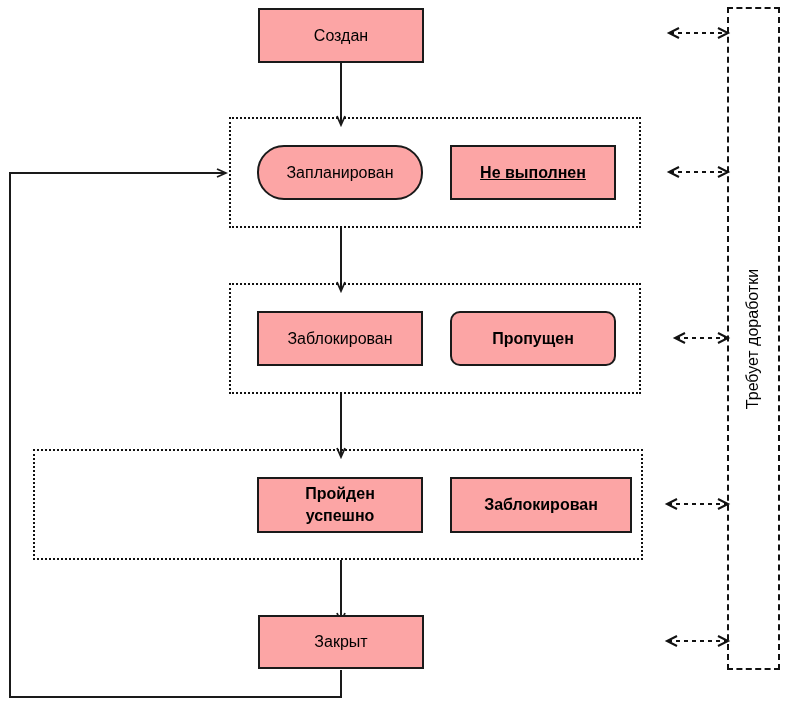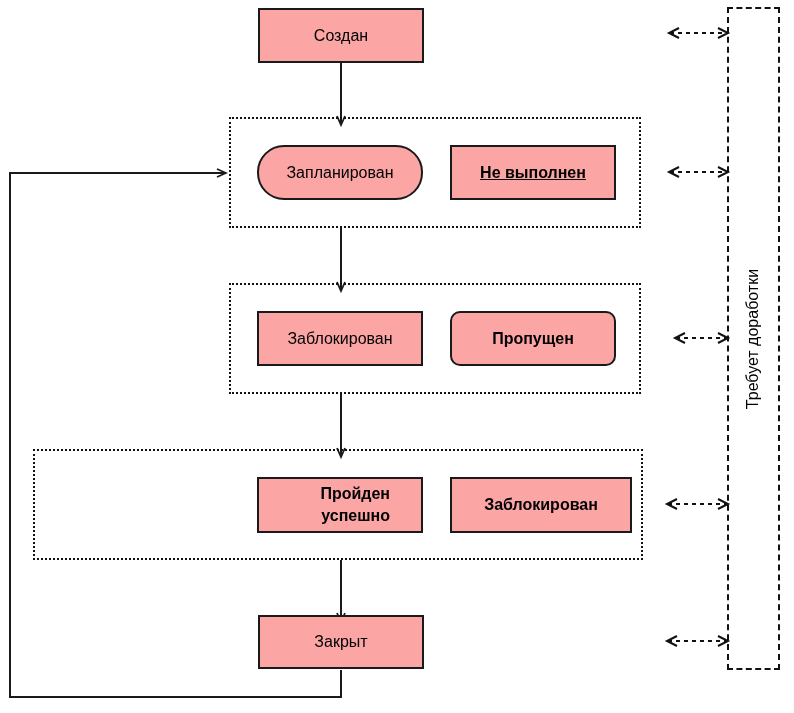--- a/index.html
+++ b/index.html
@@ -115,21 +115,21 @@
 
   <div class="group-box" style="left:229px; top:283px; width:412px; height:111px;"></div>
   <div class="node" style="left:257px; top:311px; width:166px; height:55px;">
     <span>Заблокирован</span>
   </div>
   <div class="node bold" style="left:450px; top:311px; width:166px; height:55px;border-radius:10px;">
     <span>Пропущен</span>
   </div>
 
   <div class="group-box" style="left:33px; top:449px; width:610px; height:111px;"></div>
-  <div class="node bold" style="left:257px; top:477px; width:166px; height:56px;text-align:right;">
+  <div class="node bold" style="left:257px; top:477px; width:166px; height:56px;">
     <span style="max-width: 100px; white-space: normal;">Пройден успешно</span>
   </div>
   <div class="node bold" style="left:450px; top:477px; width:182px; height:56px;">
     <span>Заблокирован</span>
   </div>
 
   <div class="node" style="left:258px; top:615px; width:166px; height:54px;">
     <span>Закрыт</span>
   </div>
 

